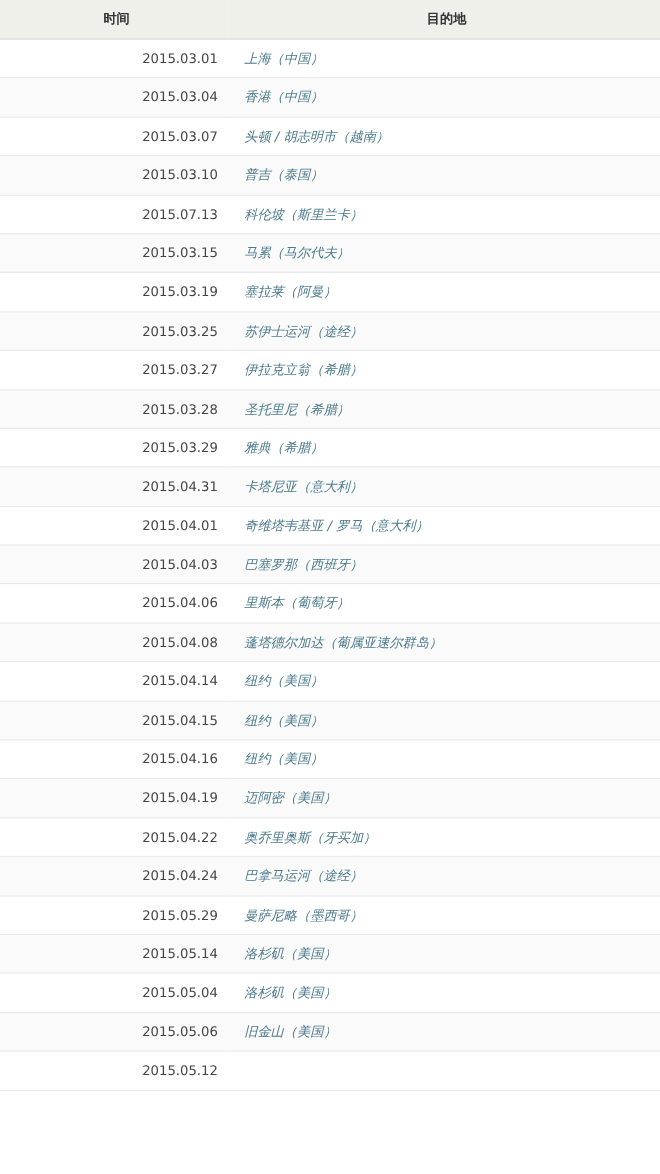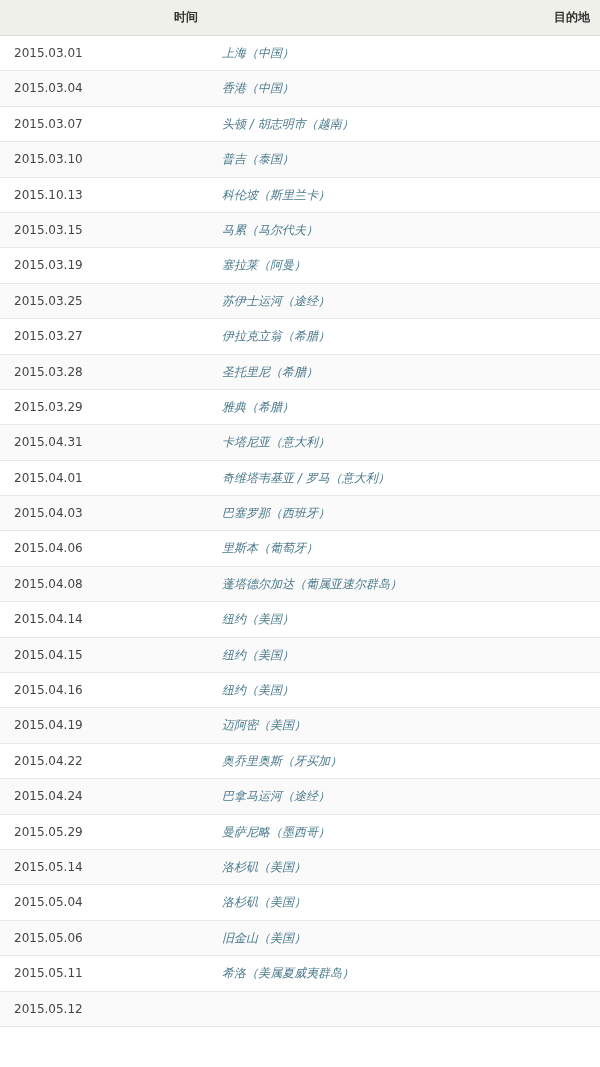--- a/index.html
+++ b/index.html
@@ -19,21 +19,21 @@
     table-layout: fixed;
   }
   .itinerary-table col.col-date { width: 208px; }
   .itinerary-table col.col-dest { width: 392px; }
 
   .itinerary-table thead th {
     background: #eef0e9;
     color: #333333;
     font-size: 12px;
     font-weight: bold;
-    text-align: right;
+    text-align: center;
     padding: 9px 10px 9px 14px;
     border-bottom: 1px solid #dcdcdc;
     white-space: nowrap;
   }
   .itinerary-table tbody td {
     padding: 10px 10px 10px 14px;
     border-bottom: 1px solid #e8e8e8;
     font-size: 12px;
     vertical-align: middle;
     line-height: 1.2;
@@ -42,20 +42,21 @@
     text-overflow: ellipsis;
   }
   .itinerary-table tbody tr:nth-child(odd) td {
     background: #ffffff;
   }
   .itinerary-table tbody tr:nth-child(even) td {
     background: #fafafa;
   }
   .cell-date {
     color: #444444;
+    text-align: right;
   }
   .cell-dest a {
     color: #4a7a8c;
     text-decoration: none;
     font-style: italic;
   }
 </style>
 </head>
 <body>
 
@@ -81,21 +82,21 @@
       </tr>
       <tr>
         <td class="cell-date">2015.03.07</td>
         <td class="cell-dest"><a href="#">头顿 / 胡志明市（越南）</a></td>
       </tr>
       <tr>
         <td class="cell-date">2015.03.10</td>
         <td class="cell-dest"><a href="#">普吉（泰国）</a></td>
       </tr>
       <tr>
-        <td class="cell-date">2015.10.13</td>
+        <td class="cell-date">2015.07.13</td>
         <td class="cell-dest"><a href="#">科伦坡（斯里兰卡）</a></td>
       </tr>
       <tr>
         <td class="cell-date">2015.03.15</td>
         <td class="cell-dest"><a href="#">马累（马尔代夫）</a></td>
       </tr>
       <tr>
         <td class="cell-date">2015.03.19</td>
         <td class="cell-dest"><a href="#">塞拉莱（阿曼）</a></td>
       </tr>
@@ -169,21 +170,17 @@
       </tr>
       <tr>
         <td class="cell-date">2015.05.04</td>
         <td class="cell-dest"><a href="#">洛杉矶（美国）</a></td>
       </tr>
       <tr>
         <td class="cell-date">2015.05.06</td>
         <td class="cell-dest"><a href="#">旧金山（美国）</a></td>
       </tr>
       <tr>
-        <td class="cell-date">2015.05.11</td>
-        <td class="cell-dest"><a href="#">希洛（美属夏威夷群岛）</a></td>
-      </tr>
-      <tr>
         <td class="cell-date">2015.05.12</td>
         <td class="cell-dest"></td>
       </tr>
     </tbody>
 </table>
 
 </body></html>

